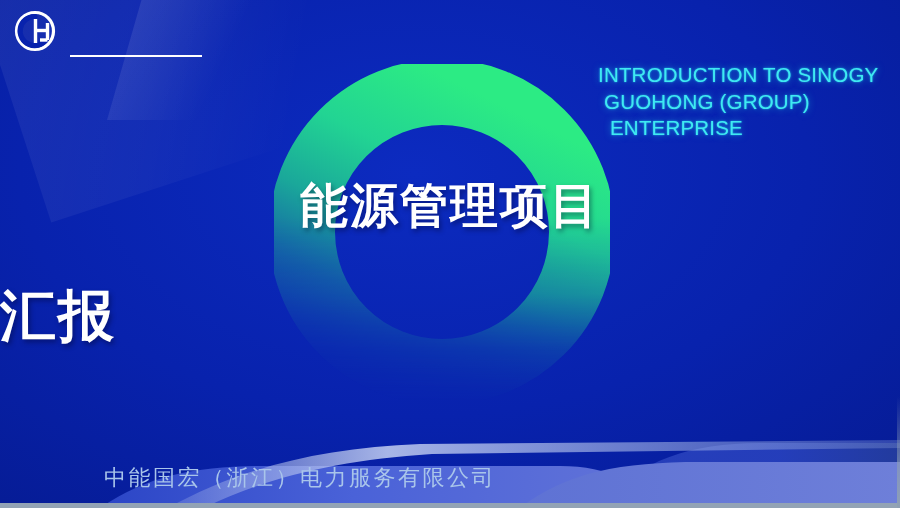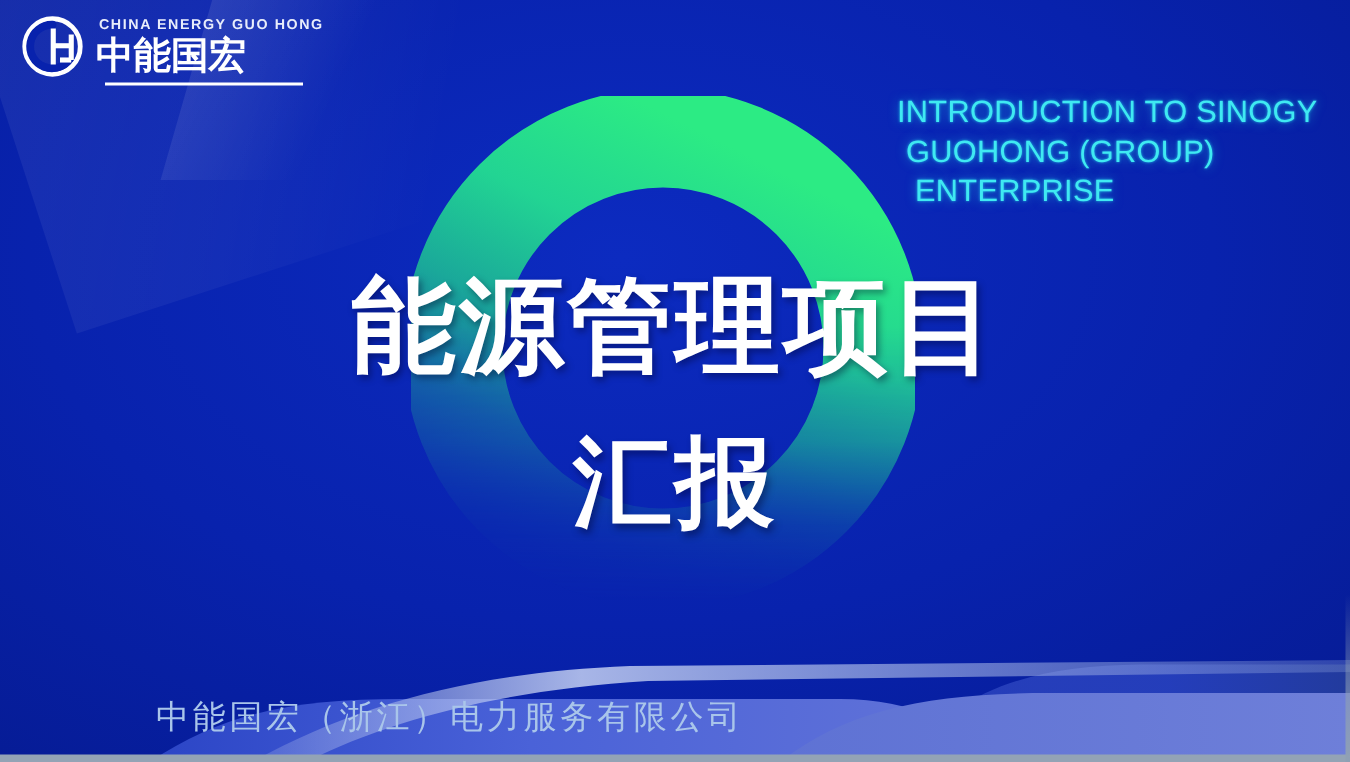--- a/index.html
+++ b/index.html
@@ -122,34 +122,34 @@
   .en-heading .l3 { padding-left: 12px; }
 
   
   .title-main {
     position: absolute;
     left: 0;
     top: 182px;
     width: 900px;
     text-align: center;
     color: #FFFFFF;
-    font-size: 70px;
+    font-size: 48px;
     font-weight: 700;
     letter-spacing: 2px;
     line-height: 1;
     text-shadow: 2px 3px 5px rgba(0,0,40,0.40);
   }
   .title-sub {
     position: absolute;
     left: 0;
     top: 288px;
     width: 900px;
-    text-align: center;
+    text-align: left;
     color: #FFFFFF;
-    font-size: 66px;
+    font-size: 56px;
     font-weight: 700;
     letter-spacing: 2px;
     line-height: 1;
     text-shadow: 2px 3px 5px rgba(0,0,40,0.40);
   }
 
   
   .ribbons {
     position: absolute;
     left: 0;
@@ -231,24 +231,20 @@
     <div class="logo-mark">
       <svg viewBox="0 0 42 42" xmlns="http://www.w3.org/2000/svg">
         <circle cx="21" cy="21" r="18.5" fill="none" stroke="#FFFFFF" stroke-width="3.2"></circle>
         <path d="M21 6.5 A14.5 14.5 0 1 0 33 28.5" fill="none" stroke="#0822AD" stroke-width="5.2" stroke-linecap="round"></path>
         <path d="M21.5 9 L21.5 33" stroke="#FFFFFF" stroke-width="3.4" stroke-linecap="butt"></path>
         <path d="M21.5 20.5 L33.5 20.5" stroke="#FFFFFF" stroke-width="3.4"></path>
         <path d="M33.5 13 L33.5 30" stroke="#FFFFFF" stroke-width="3.4"></path>
         <path d="M26 30 L33.5 30" stroke="#FFFFFF" stroke-width="3.4"></path>
       </svg>
     </div>
-    <div class="logo-text-col">
-      <div class="logo-en">CHINA ENERGY GUO HONG</div>
-      <div class="logo-cn">中能国宏</div>
-    </div>
     <div class="logo-underline"></div>
   </div>
 
   <div class="en-heading">
     <div class="l1">INTRODUCTION TO SINOGY</div>
     <div class="l2">GUOHONG (GROUP)</div>
     <div class="l3">ENTERPRISE</div>
   </div>
 
   <div class="title-main">能源管理项目</div>

